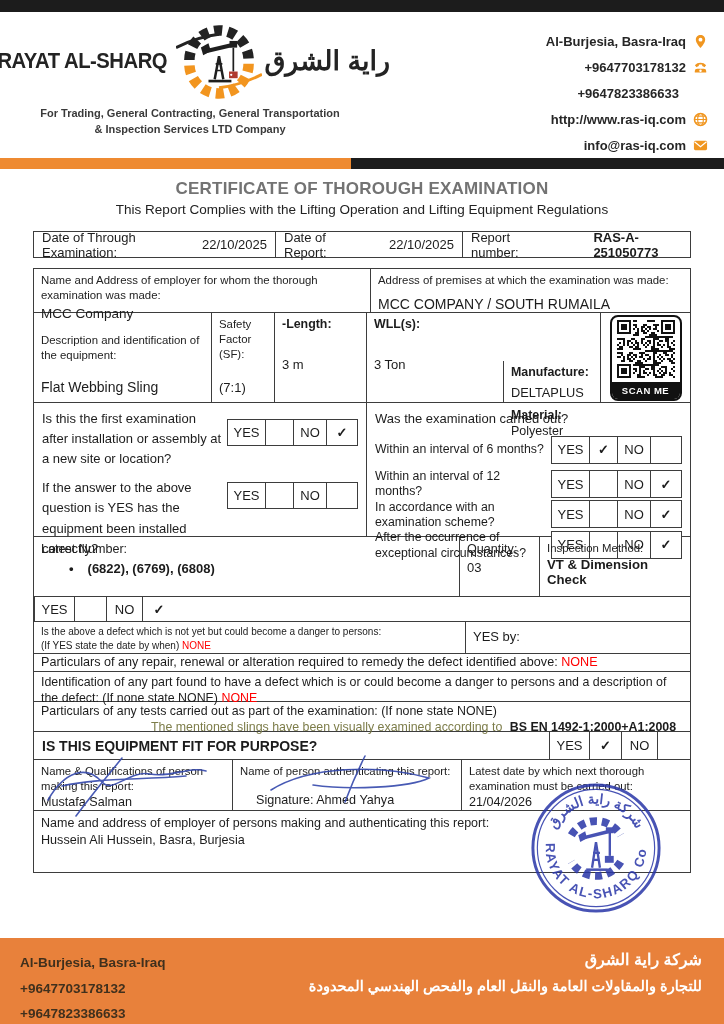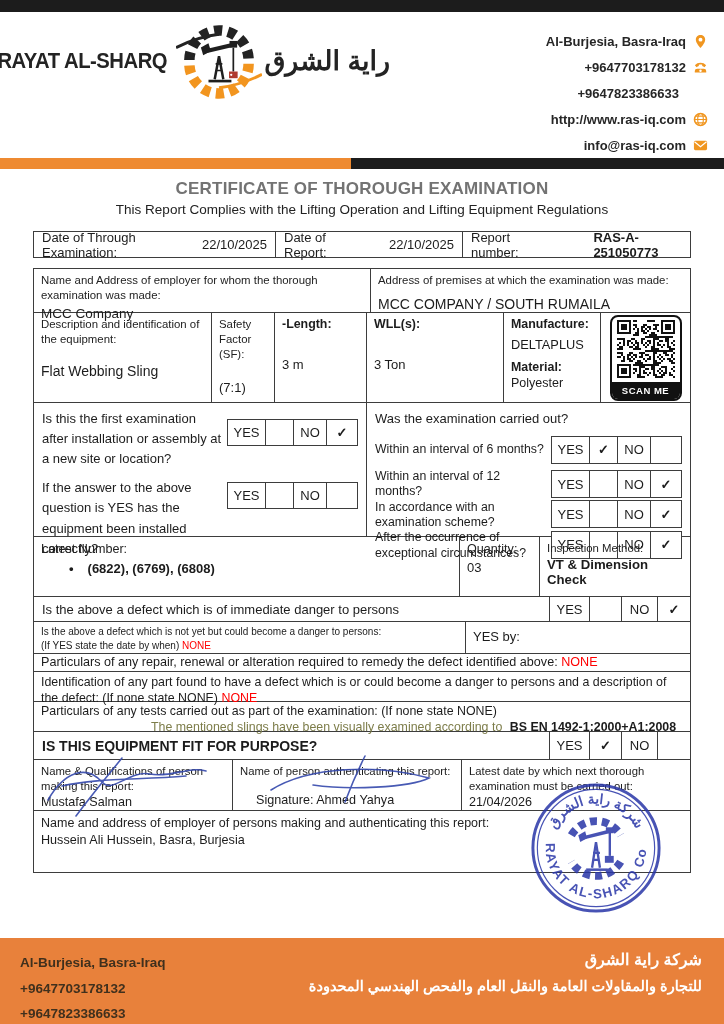--- a/index.html
+++ b/index.html
@@ -43,22 +43,22 @@
   .c { border-left:1.6px solid #3d3d3d; padding:4px 7px; position:relative; }
   .c:first-child { border-left:none; }
   .lab { font-size:11.4px; color:#222; line-height:1.3; }
   .val { font-size:13.5px; margin-top:3px; }
 
   .sec-emp { height:46px; }
   .emp-l { width:336px; } .emp-r { flex:1; }
   .emp-r .val { margin-top:8px; font-size:14px; }
 
   .sec-eq { height:91px; }
-  .eq-desc { width:177px; } .eq-sf { width:63px; } .eq-len { width:92px; }
-  .eq-wll { width:137px; } .eq-man { width:97px; } .eq-qr { flex:1; display:flex; align-items:center; justify-content:center; }
+  .eq-desc { width:177px;margin-top:16px; } .eq-sf { width:63px; } .eq-len { width:92px; }
+  .eq-wll { width:137px; } .eq-man { width:97px;margin-top:48px; } .eq-qr { flex:1; display:flex; align-items:center; justify-content:center; }
   .eq-desc .val { margin-top:16px; font-size:14px; }
   .eq-sf .val { margin-top:18px; font-size:13px; }
   .blab { font-size:12.4px; font-weight:bold; }
   .eq-len .val, .eq-wll .val { margin-top:26px; font-size:13px; }
   .eq-man .val { margin-top:6px; margin-bottom:8px; font-size:12.8px; }
   .eq-man .val2 { margin-top:2px; font-size:12.5px; }
 
   .qr-frame { width:72px; height:86px; border:2.5px solid #111; border-radius:8px; overflow:hidden; background:#fff; display:flex; flex-direction:column; }
   .qr-frame svg { display:block; margin:3px auto 0; }
   .qr-cap { margin-top:auto; background:#111; color:#fff; font-size:9.5px; font-weight:bold; text-align:center; letter-spacing:.5px; padding:2.5px 0 3px; }
@@ -160,20 +160,24 @@
           <path d="M30 35 L60 28" stroke="#1f1f1f" stroke-width="4.2"></path>
           <path d="M26 31 l8 -4.5 2.5 8 -8 4.5 z" fill="#1f1f1f"></path>
           <rect x="56" y="24" width="8" height="7" fill="#1f1f1f"></rect>
           <path d="M60 31 L60 56" stroke="#1f1f1f" stroke-width="1.8"></path>
           <rect x="55.5" y="56" width="9" height="7" fill="#b03a2e"></rect>
           <circle cx="57.8" cy="59.5" r="1.2" fill="#fff"></circle>
           <path d="M34 66 h24" stroke="#1f1f1f" stroke-width="2.8"></path>
         </svg>
         <span class="brand-ar">راية الشرق</span>
       </div>
+      <div class="tagline">
+        <div>For Trading, General Contracting, General Transportation</div>
+        <div>&amp; Inspection Services LTD Company</div>
+      </div>
     </div>
 
     <div class="contacts">
       <div class="contact-line">
         <span>Al-Burjesia, Basra-Iraq</span>
         <svg class="cicon" viewBox="0 0 15 16">
             <path d="M7.5 1 C4.7 1 2.5 3.2 2.5 6 c0 3.6 5 8.8 5 8.8 s5 -5.2 5 -8.8 C12.5 3.2 10.3 1 7.5 1 Z M7.5 8.1 A2.1 2.1 0 1 1 7.5 3.9 a2.1 2.1 0 0 1 0 4.2 Z" fill="#F09620" fill-rule="evenodd"></path>
           </svg>
       </div>
       <div class="contact-line">
@@ -364,21 +368,20 @@
           <div class="lab" style="font-size:12.6px">Quantity:</div>
           <div class="val">03</div>
         </div>
         <div class="c sr-met">
           <div class="lab">Inspection Method:</div>
           <div class="val">VT &amp; Dimension Check</div>
         </div>
       </div>
 
       <div class="sec sec-im">
-        <div class="im-text">Is the above a defect which is of immediate danger to persons</div>
         <div class="ynrow">
           <span class="ynr-l1">YES</span>
           <span class="ynr-b1"></span>
           <span class="ynr-l2">NO</span>
           <span class="ynr-b2">✓</span>
         </div>
       </div>
 
       <div class="sec sec-pt">
         <div class="c pt-l">

